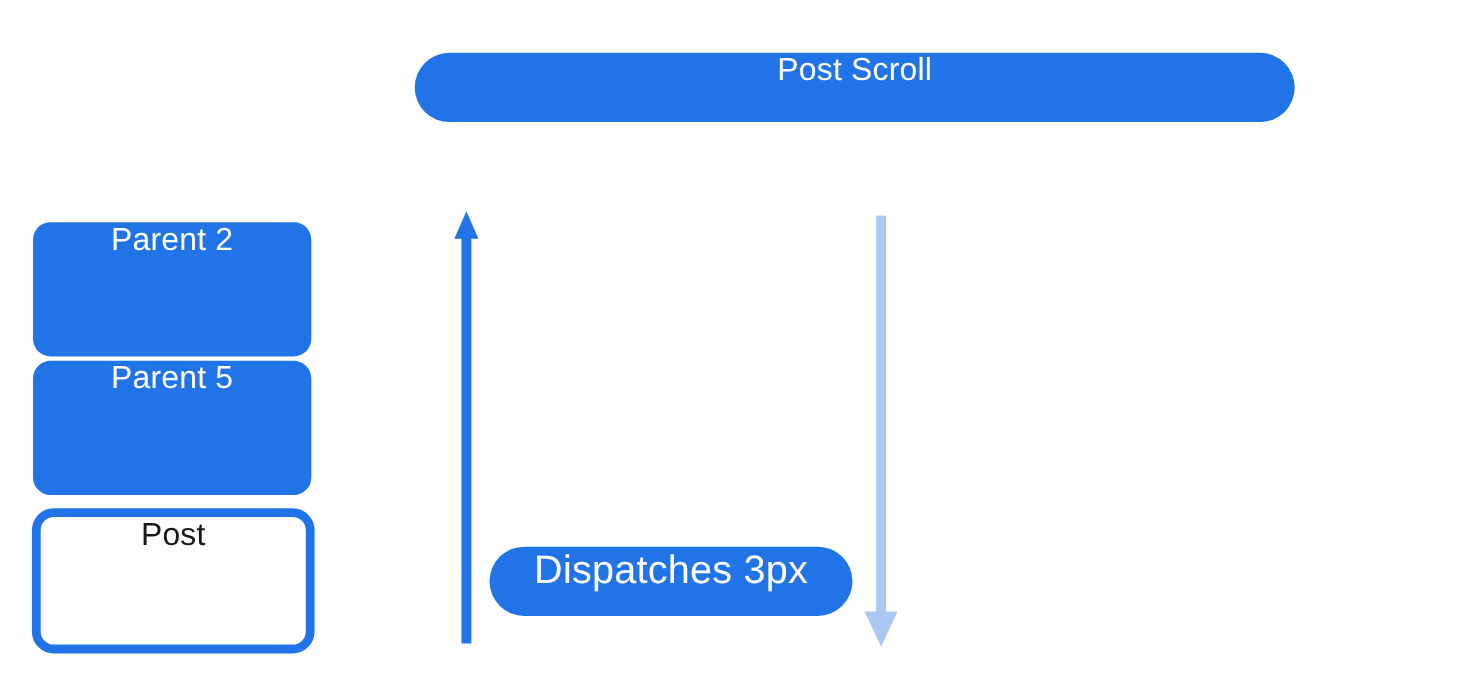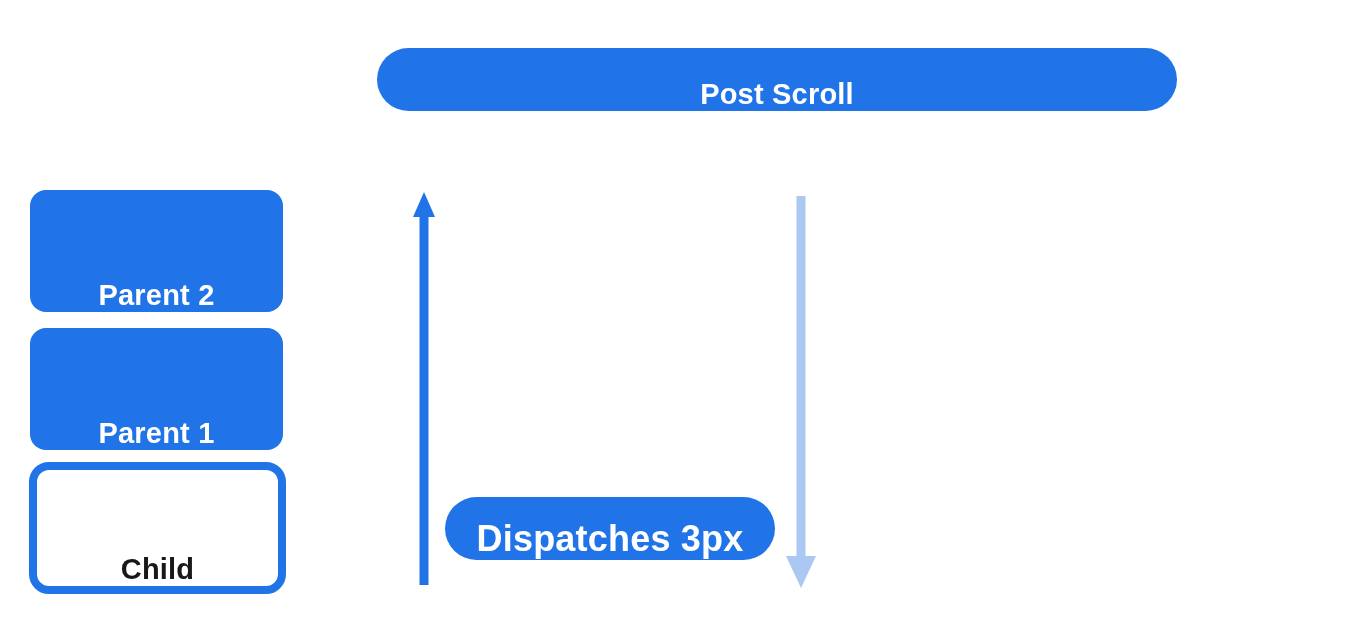--- a/index.html
+++ b/index.html
@@ -11,45 +11,45 @@
   .canvas {
     position: relative;
     width: 1346px;
     height: 624px;
     background: var(--background, #ffffff);
     overflow: hidden;
   }
   .pill, .box {
     position: absolute;
     display: flex;
-    align-items: flex-end;
+    align-items: flex-start;
     justify-content: center;
     box-sizing: border-box;
-    font-weight: bold;
+    font-weight: normal;
     letter-spacing: 0.2px;
   }
   
   .post-scroll-pill {
     left: 377px; top: 48px;
     width: 800px; height: 63px;
     background: var(--primary);
     color: var(--on-primary);
     border-radius: 32px;
     font-size: 29px;
   }
   
   .box-filled {
     left: 30px;
     width: 253px; height: 122px;
     background: var(--primary);
     color: var(--on-primary);
     border-radius: 16px;
     font-size: 29px;
   }
-  .parent-2 { top: 190px; }
+  .parent-2 { top: 202px; }
   .parent-1 { top: 328px; }
   .box-outlined {
     left: 29px; top: 462px;
     width: 257px; height: 132px;
     background: var(--background, #ffffff);
     color: var(--text);
     border: 8px solid var(--primary);
     border-radius: 20px;
     font-size: 29px;
   }
@@ -88,24 +88,24 @@
 <div class="canvas">
 
   <div class="pill post-scroll-pill">
     <span>Post Scroll</span>
   </div>
 
   <div class="box box-filled parent-2">
     <span>Parent 2</span>
   </div>
   <div class="box box-filled parent-1">
-    <span>Parent 1</span>
+    <span>Parent 5</span>
   </div>
   <div class="box box-outlined">
-    <span>Child</span>
+    <span>Post</span>
   </div>
 
   <svg class="arrow arrow-up" width="40" height="400" viewBox="0 0 40 400" aria-hidden="true">
     <rect class="arrow-shape" x="15.5" y="22" width="9" height="373"></rect>
     <polygon class="arrow-shape" points="20,2 9,27 31,27"></polygon>
   </svg>
 
   <svg class="arrow arrow-down" width="40" height="400" viewBox="0 0 40 400" aria-hidden="true">
     <rect class="arrow-shape" x="15.5" y="2" width="9" height="362"></rect>
     <polygon class="arrow-shape" points="20,394 5,362 35,362"></polygon>

